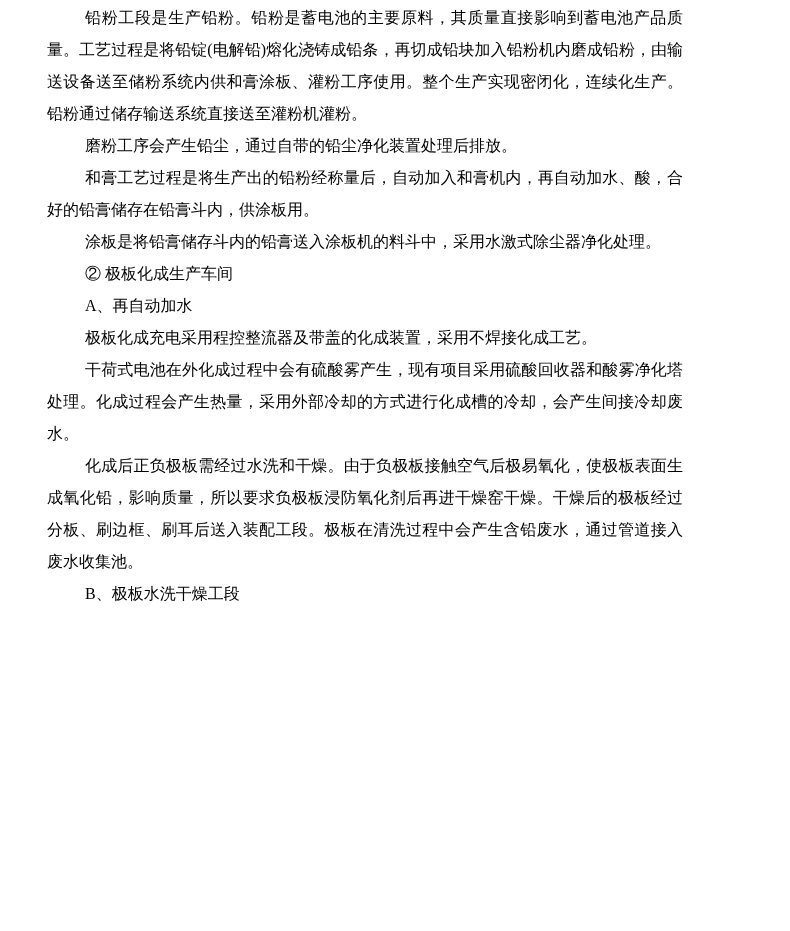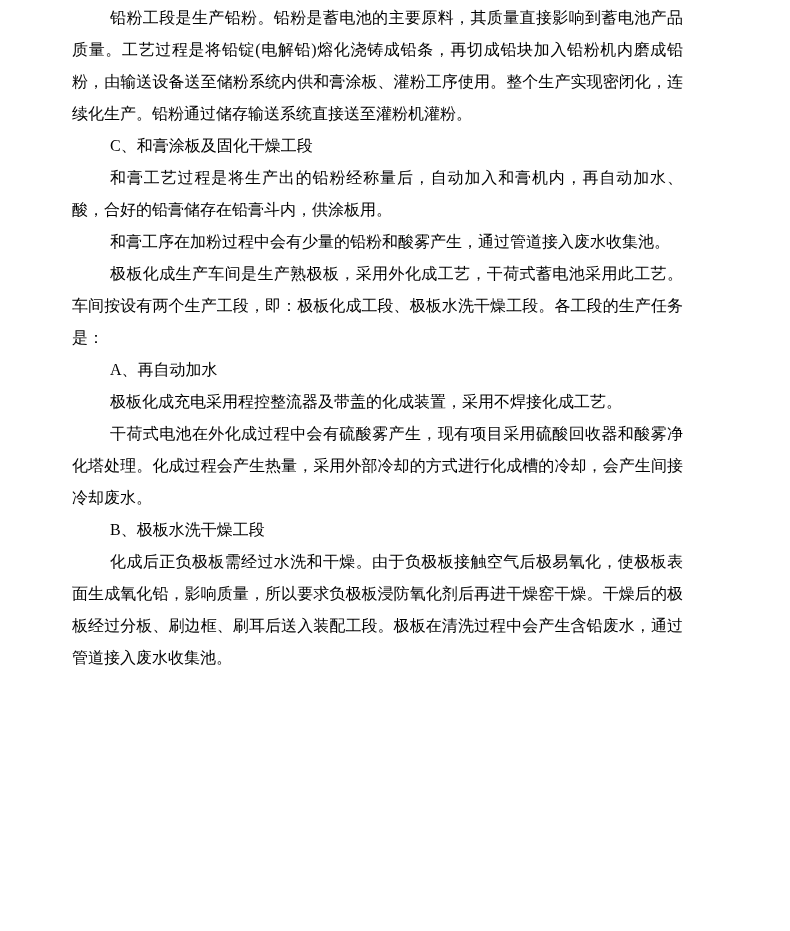--- a/index.html
+++ b/index.html
@@ -7,21 +7,21 @@
     padding: 0;
     background: #ffffff;
   }
   .page {
     position: relative;
     width: 790px;
     height: 683px;
     background: #ffffff;
     overflow: hidden;
     box-sizing: border-box;
-    padding: 2px 107px 0 72px;
+    padding: 2px 107px 0 47px;
   }
   .doc-body {
     font-family: "Liberation Serif", "DejaVu Serif", serif;
     font-size: 16px;
     line-height: 32px;
     color: #000000;
     text-align: justify;
     letter-spacing: 0;
   }
   p.para {
@@ -33,23 +33,23 @@
   p.para.heading {
     text-align: left;
   }
 </style>
 </head>
 <body>
 
 <div class="page">
   <div class="doc-body">
       <p class="para body">铅粉工段是生产铅粉。铅粉是蓄电池的主要原料，其质量直接影响到蓄电池产品质量。工艺过程是将铅锭(电解铅)熔化浇铸成铅条，再切成铅块加入铅粉机内磨成铅粉，由输送设备送至储粉系统内供和膏涂板、灌粉工序使用。整个生产实现密闭化，连续化生产。铅粉通过储存输送系统直接送至灌粉机灌粉。</p>
-      <p class="para heading">C、和膏涂板及固化干燥工段</p>
+      <p class="para body">磨粉工序会产生铅尘，通过自带的铅尘净化装置处理后排放。</p>
       <p class="para body">和膏工艺过程是将生产出的铅粉经称量后，自动加入和膏机内，再自动加水、酸，合好的铅膏储存在铅膏斗内，供涂板用。</p>
-      <p class="para body">和膏工序在加粉过程中会有少量的铅粉和酸雾产生，通过管道接入废水收集池。</p>
-      <p class="para body">极板化成生产车间是生产熟极板，采用外化成工艺，干荷式蓄电池采用此工艺。车间按设有两个生产工段，即：极板化成工段、极板水洗干燥工段。各工段的生产任务是：</p>
+      <p class="para body">涂板是将铅膏储存斗内的铅膏送入涂板机的料斗中，采用水激式除尘器净化处理。</p>
+      <p class="para heading">② 极板化成生产车间</p>
       <p class="para heading">A、再自动加水</p>
       <p class="para body">极板化成充电采用程控整流器及带盖的化成装置，采用不焊接化成工艺。</p>
       <p class="para body">干荷式电池在外化成过程中会有硫酸雾产生，现有项目采用硫酸回收器和酸雾净化塔处理。化成过程会产生热量，采用外部冷却的方式进行化成槽的冷却，会产生间接冷却废水。</p>
+      <p class="para body">化成后正负极板需经过水洗和干燥。由于负极板接触空气后极易氧化，使极板表面生成氧化铅，影响质量，所以要求负极板浸防氧化剂后再进干燥窑干燥。干燥后的极板经过分板、刷边框、刷耳后送入装配工段。极板在清洗过程中会产生含铅废水，通过管道接入废水收集池。</p>
       <p class="para heading">B、极板水洗干燥工段</p>
-      <p class="para body">化成后正负极板需经过水洗和干燥。由于负极板接触空气后极易氧化，使极板表面生成氧化铅，影响质量，所以要求负极板浸防氧化剂后再进干燥窑干燥。干燥后的极板经过分板、刷边框、刷耳后送入装配工段。极板在清洗过程中会产生含铅废水，通过管道接入废水收集池。</p>
     </div>
 </div>
 
 </body></html>

